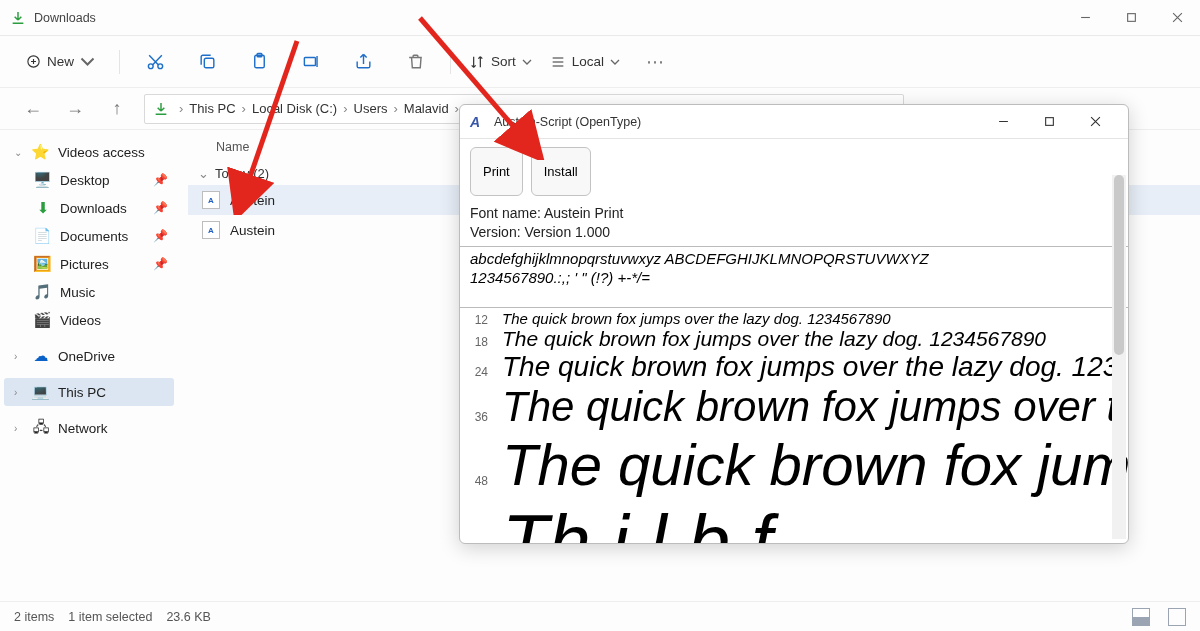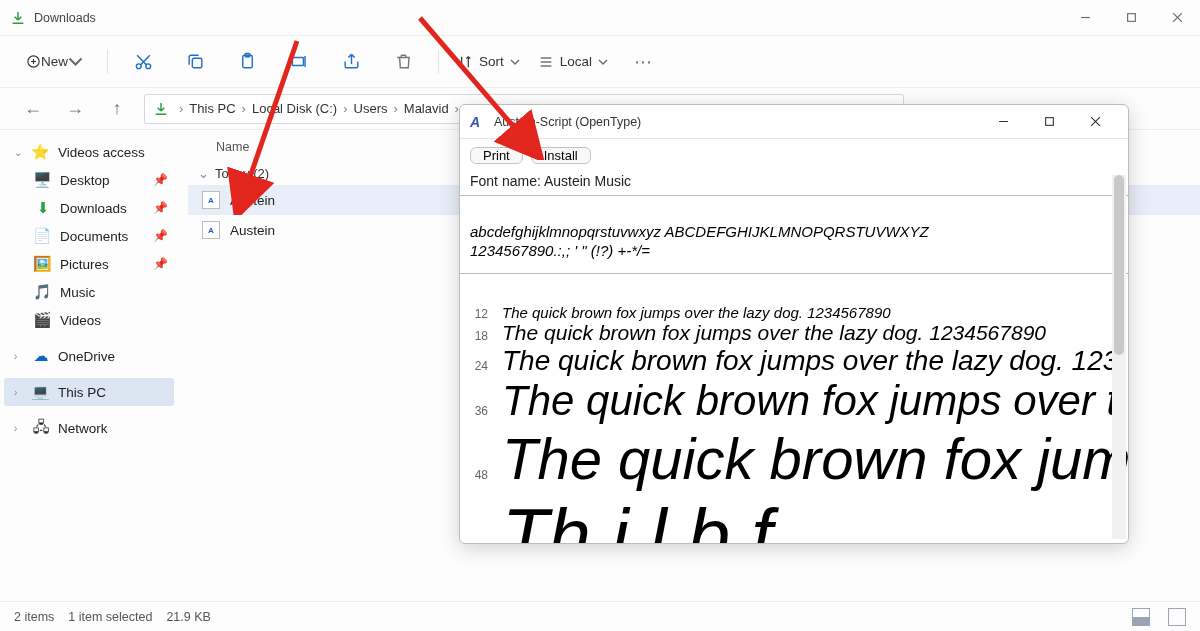--- a/index.html
+++ b/index.html
@@ -8,21 +8,21 @@
   
   .titlebar { height: 36px; display: flex; align-items: center; padding-left: 10px; border-bottom: 1px solid #eaeaea; }
   .titlebar .app-icon { width: 16px; height: 16px; margin-right: 8px; color:#2a9d3f; }
   .titlebar-title { font-size: 12.5px; color: #444; }
   .win-ctrl { margin-left: auto; display: flex; }
   .win-btn { width: 46px; height: 36px; display:flex; align-items:center; justify-content:center; color:#666; font-size:14px; }
   .win-btn svg{width:11px;height:11px;}
 
   
   .toolbar { height: 52px; display:flex; align-items:center; gap: 18px; padding: 0 20px; border-bottom: 1px solid #eee; }
-  .tb-new { display:flex; align-items:center; font-size:13.5px; color:#333; padding:4px 6px; border-radius:4px;}
+  .tb-new { display:flex; align-items:center; gap:6px; font-size:13.5px; color:#333; padding:4px 6px; border-radius:4px;}
   .tb-new svg{width:15px;height:15px;}
   .tb-sep { width:1px; height:24px; background:#e4e4e4; }
   .tb-icn { width:34px; height:34px; display:flex; align-items:center; justify-content:center; color:#1e6fc9; border-radius:4px; }
   .tb-icn.gray { color:#777; }
   .tb-icn svg { width:19px; height:19px; }
   .tb-label { display:flex; align-items:center; gap:6px; font-size:13.5px; color:#333; }
 
   
   .navrow { height: 42px; display:flex; align-items:center; padding:0 18px 0 18px; gap:12px; border-bottom:1px solid #eee;}
   .nav-arrow { width:30px; height:30px; display:flex; align-items:center; justify-content:center; color:#777; font-size:18px; }
@@ -56,23 +56,23 @@
   .statusbar .spacer{flex:1;}
   .view-toggle{width:18px;height:18px;border:1px solid #9aa4b2;margin-left:4px;}
 
   
   .fontwin { position:absolute; left:459px; top:104px; width:670px; height:440px; background:#fff; border:1px solid #bcbcbc; border-radius:6px; box-shadow:0 4px 20px rgba(0,0,0,.18); display:flex; flex-direction:column; overflow:hidden;}
   .fw-title { height:34px; display:flex; align-items:center; padding:0 10px; gap:8px; border-bottom:1px solid #e4e4e4;}
   .fw-title .icn{width:16px;height:16px;color:#3957a8; font-weight:bold; font-style:italic; font-size:14px;}
   .fw-title-text{font-size:12.5px;color:#333;}
   .fw-winctrl{margin-left:auto;display:flex;}
   .fw-btnrow { display:flex; gap:8px; padding:8px 10px; }
-  .fw-btn { border:1px solid #c3c3c3; background:#f8f8f8; padding:0 12px; font-size:13px; border-radius:6px;}
+  .fw-btn { border:1px solid #c3c3c3; background:#f8f8f8; padding:16px 12px; font-size:13px; border-radius:6px;}
   .fw-meta { padding:0 10px 4px 10px; font-size:14px; color:#222; line-height:1.35; border-bottom:1px solid #bbb;}
-  .fw-sample { padding:2px 10px 12px 10px; font-size:15px; font-style:italic; font-family:"Brush Script MT","Segoe Script",cursive; border-bottom:1px solid #bbb; line-height:1.3;margin-top:24px;}
+  .fw-sample { padding:2px 10px 19px 10px; font-size:15px; font-style:italic; font-family:"Brush Script MT","Segoe Script",cursive; border-bottom:1px solid #bbb; line-height:1.3;}
   .fw-lines { flex:1; overflow:hidden; padding:2px 0 0 6px; font-family:"Brush Script MT","Segoe Script",cursive; font-style:italic; color:#000;}
   .fw-line { display:flex; align-items:baseline; gap:14px; white-space:nowrap; }
   .fw-size { font-family:"Segoe UI",Arial,sans-serif; font-style:normal; font-size:12px; color:#666; width:22px; text-align:right; flex-shrink:0;}
   .fw-scroll { position:absolute; top:70px; right:2px; bottom:4px; width:14px; background:#f1f1f1;}
   .fw-scroll-thumb{position:absolute;top:0;left:2px;right:2px;height:180px;background:#c9c9c9;border-radius:6px;}
 
   
   .arrow { position:absolute; pointer-events:none; }
 </style>
 </head>
@@ -269,21 +269,21 @@
     <div class="file-row">
       <span class="file-icn">A</span>
       <span>Austein</span>
     </div>
   </div>
 </div>
 
 <div class="statusbar">
   <span>2 items</span>
   <span>1 item selected</span>
-  <span>21.9 KB</span>
+  <span>23.6 KB</span>
   <span class="spacer"></span>
   <span class="view-toggle" style="background:linear-gradient(#fff 50%,#9aa4b2 50%);"></span>
   <span class="view-toggle"></span>
 </div>
 
 <div class="fontwin">
   <div class="fw-title">
     <span class="icn">A</span>
     <span class="fw-title-text">Austein-Script (OpenType)</span>
     <div class="fw-winctrl">
@@ -302,28 +302,29 @@
             <path d="M1 1l8 8M9 1l-8 8" stroke="#333" stroke-width="1"></path>
           </svg>
         </div>
     </div>
   </div>
   <div class="fw-btnrow">
     <button class="fw-btn">Print</button>
     <button class="fw-btn">Install</button>
   </div>
   <div class="fw-meta">
-    <div>Font name: Austein Music</div>
+    <div>Font name: Austein Print</div>
+    <div>Version: Version 1.000</div>
   </div>
   <div class="fw-sample">
     <div>abcdefghijklmnopqrstuvwxyz ABCDEFGHIJKLMNOPQRSTUVWXYZ</div>
     <div>1234567890.:,; ' " (!?) +-*/=</div>
   </div>
   <div class="fw-lines">
-    <div class="fw-line" style="font-size:15px;margin-top:28px;">
+    <div class="fw-line" style="font-size:15px;">
         <span class="fw-size">12</span>
         <span>The quick brown fox jumps over the lazy dog. 1234567890</span>
       </div>
     <div class="fw-line" style="font-size:21px;">
         <span class="fw-size">18</span>
         <span>The quick brown fox jumps over the lazy dog. 1234567890</span>
       </div>
     <div class="fw-line" style="font-size:28px;">
         <span class="fw-size">24</span>
         <span>The quick brown fox jumps over the lazy dog. 123</span>

